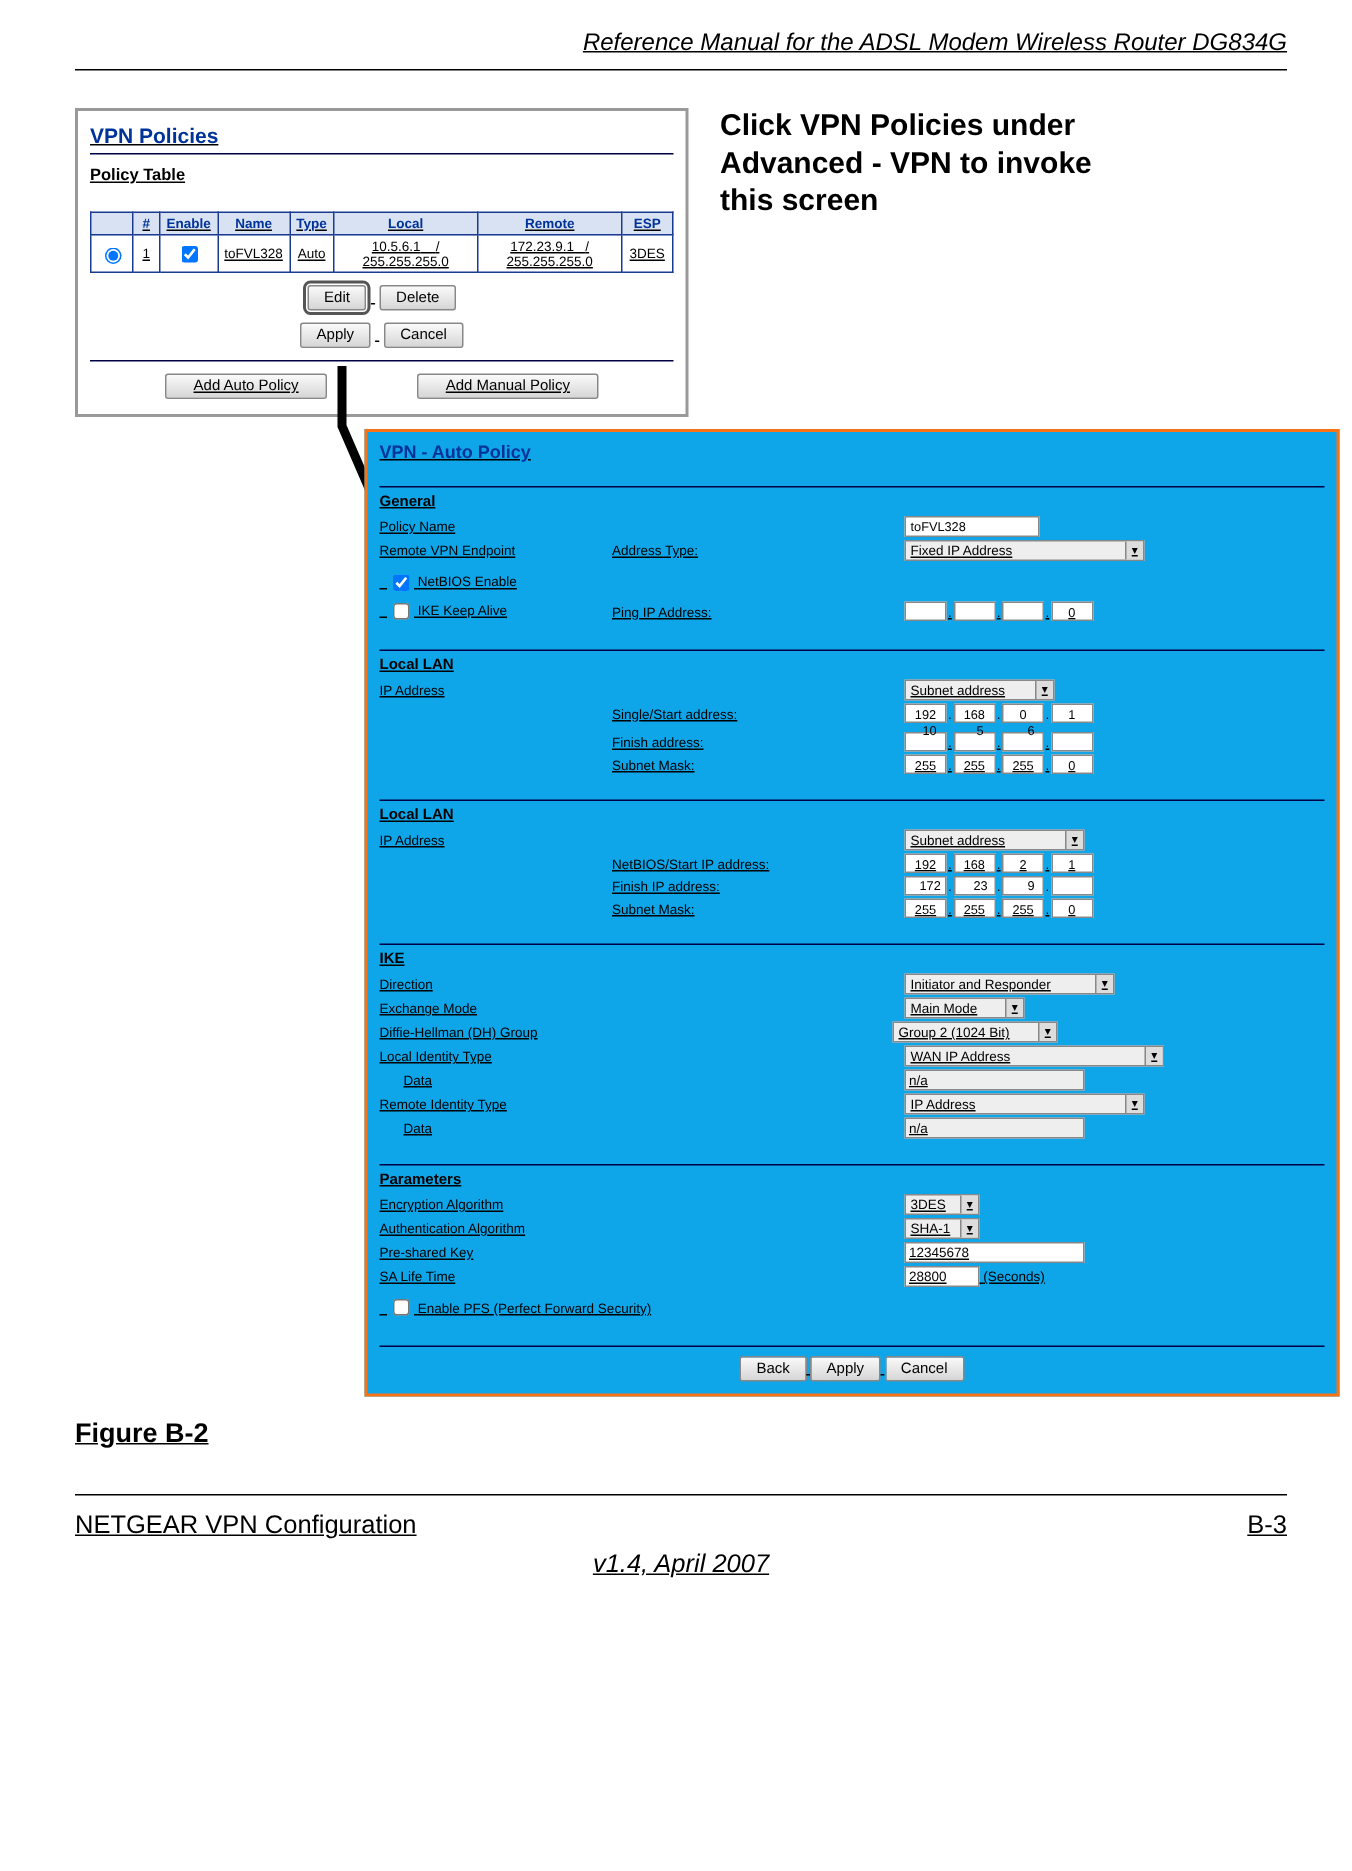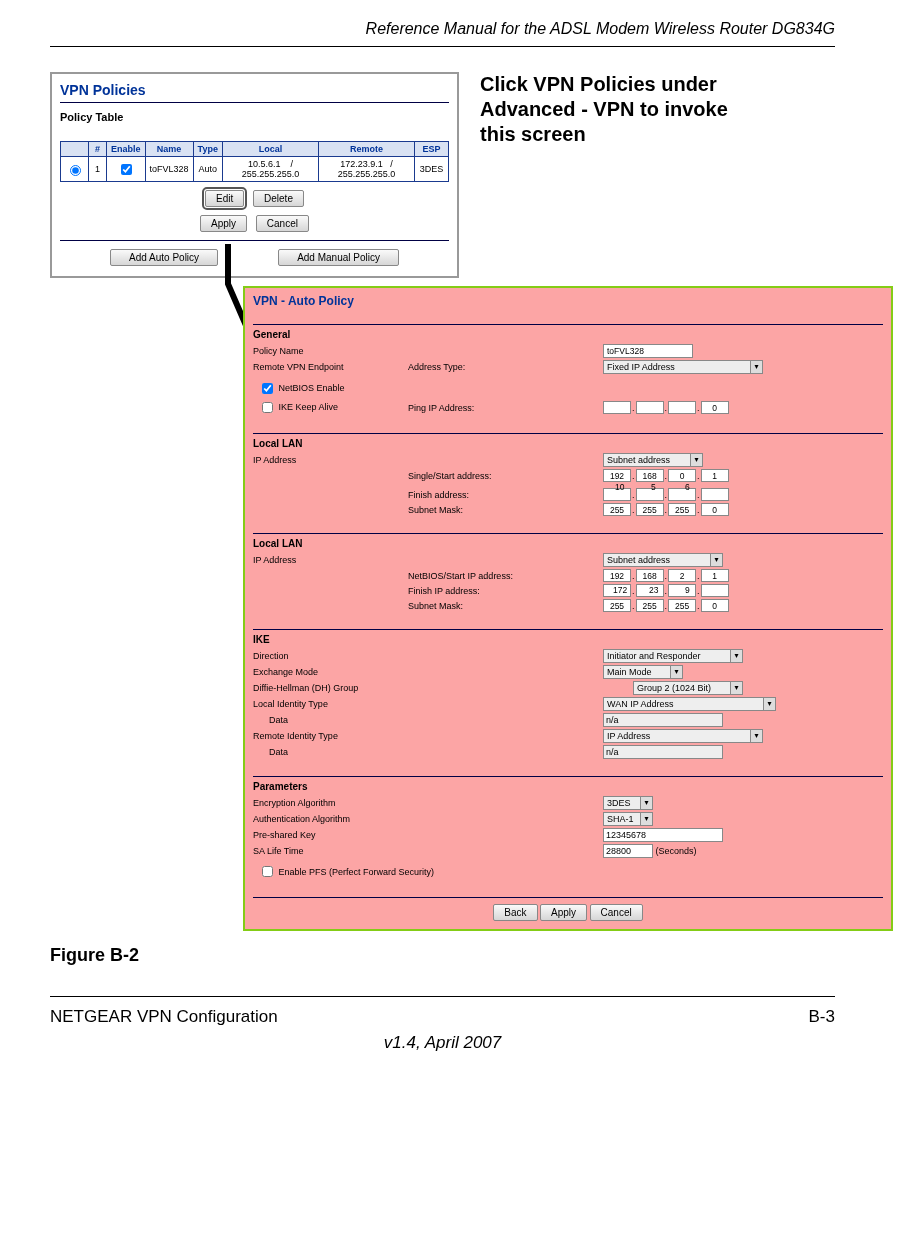--- a/index.html
+++ b/index.html
@@ -5,21 +5,22 @@
   * { box-sizing: border-box; }
   body {
     margin: 0;
     padding: 0;
     background: #fff;
     font-family: Arial, Helvetica, sans-serif;
     color: #000;
     width: 901px;
   }
   .page {
-    padding: 20px 66px 10px 50px;
+    padding: 20px 43px 10px 50px;
+    text-decoration: underline;
   }
   .doc-header {
     font-style: italic;
     text-align: right;
     font-size: 16px;
     margin-bottom: 8px;
   }
   .hr-thick { border-top: 1.6px solid #000; margin: 0 0 25px 0; }
   .hr-thick2 { border-top: 1.6px solid #000; margin: 30px 0 10px 0; }
   .content-row { position: relative; }
@@ -83,22 +84,22 @@
     top: 170px;
     width: 36px;
     height: 120px;
     pointer-events: none;
   }
 
   
   .auto-panel {
     margin-left: 193px;
     width: 650px;
-    border: 2px solid #84cc16;
-    background: #fca5a5;
+    border: 2px solid #f97316;
+    background: #0ea5e9;
     font-size: 9px;
     padding: 6px 8px;
     margin-top: 8px;
   }
   .auto-title {
     color: #003399;
     font-weight: bold;
     font-size: 12px;
   }
   .sect { border-top: 1px solid #004; margin-top: 16px; padding-top: 4px; }
@@ -386,21 +387,21 @@
             </span>
         </div>
         <div class="row2">
           <div style="width:350px">Exchange Mode</div>
           <span class="sel-dropdown" style="width:80px">
               <span>Main Mode</span>
               <span class="sel-caret" style="margin-left:auto"></span>
             </span>
         </div>
         <div class="row2">
-          <div style="width:380px">Diffie-Hellman (DH) Group</div>
+          <div style="width:342px">Diffie-Hellman (DH) Group</div>
           <span class="sel-dropdown" style="width:110px">
               <span>Group 2 (1024 Bit)</span>
               <span class="sel-caret" style="margin-left:auto"></span>
             </span>
         </div>
         <div class="row2">
           <div style="width:350px">Local Identity Type</div>
           <span class="sel-dropdown" style="width:173px">
               <span>WAN IP Address</span>
               <span class="sel-caret" style="margin-left:auto"></span>

